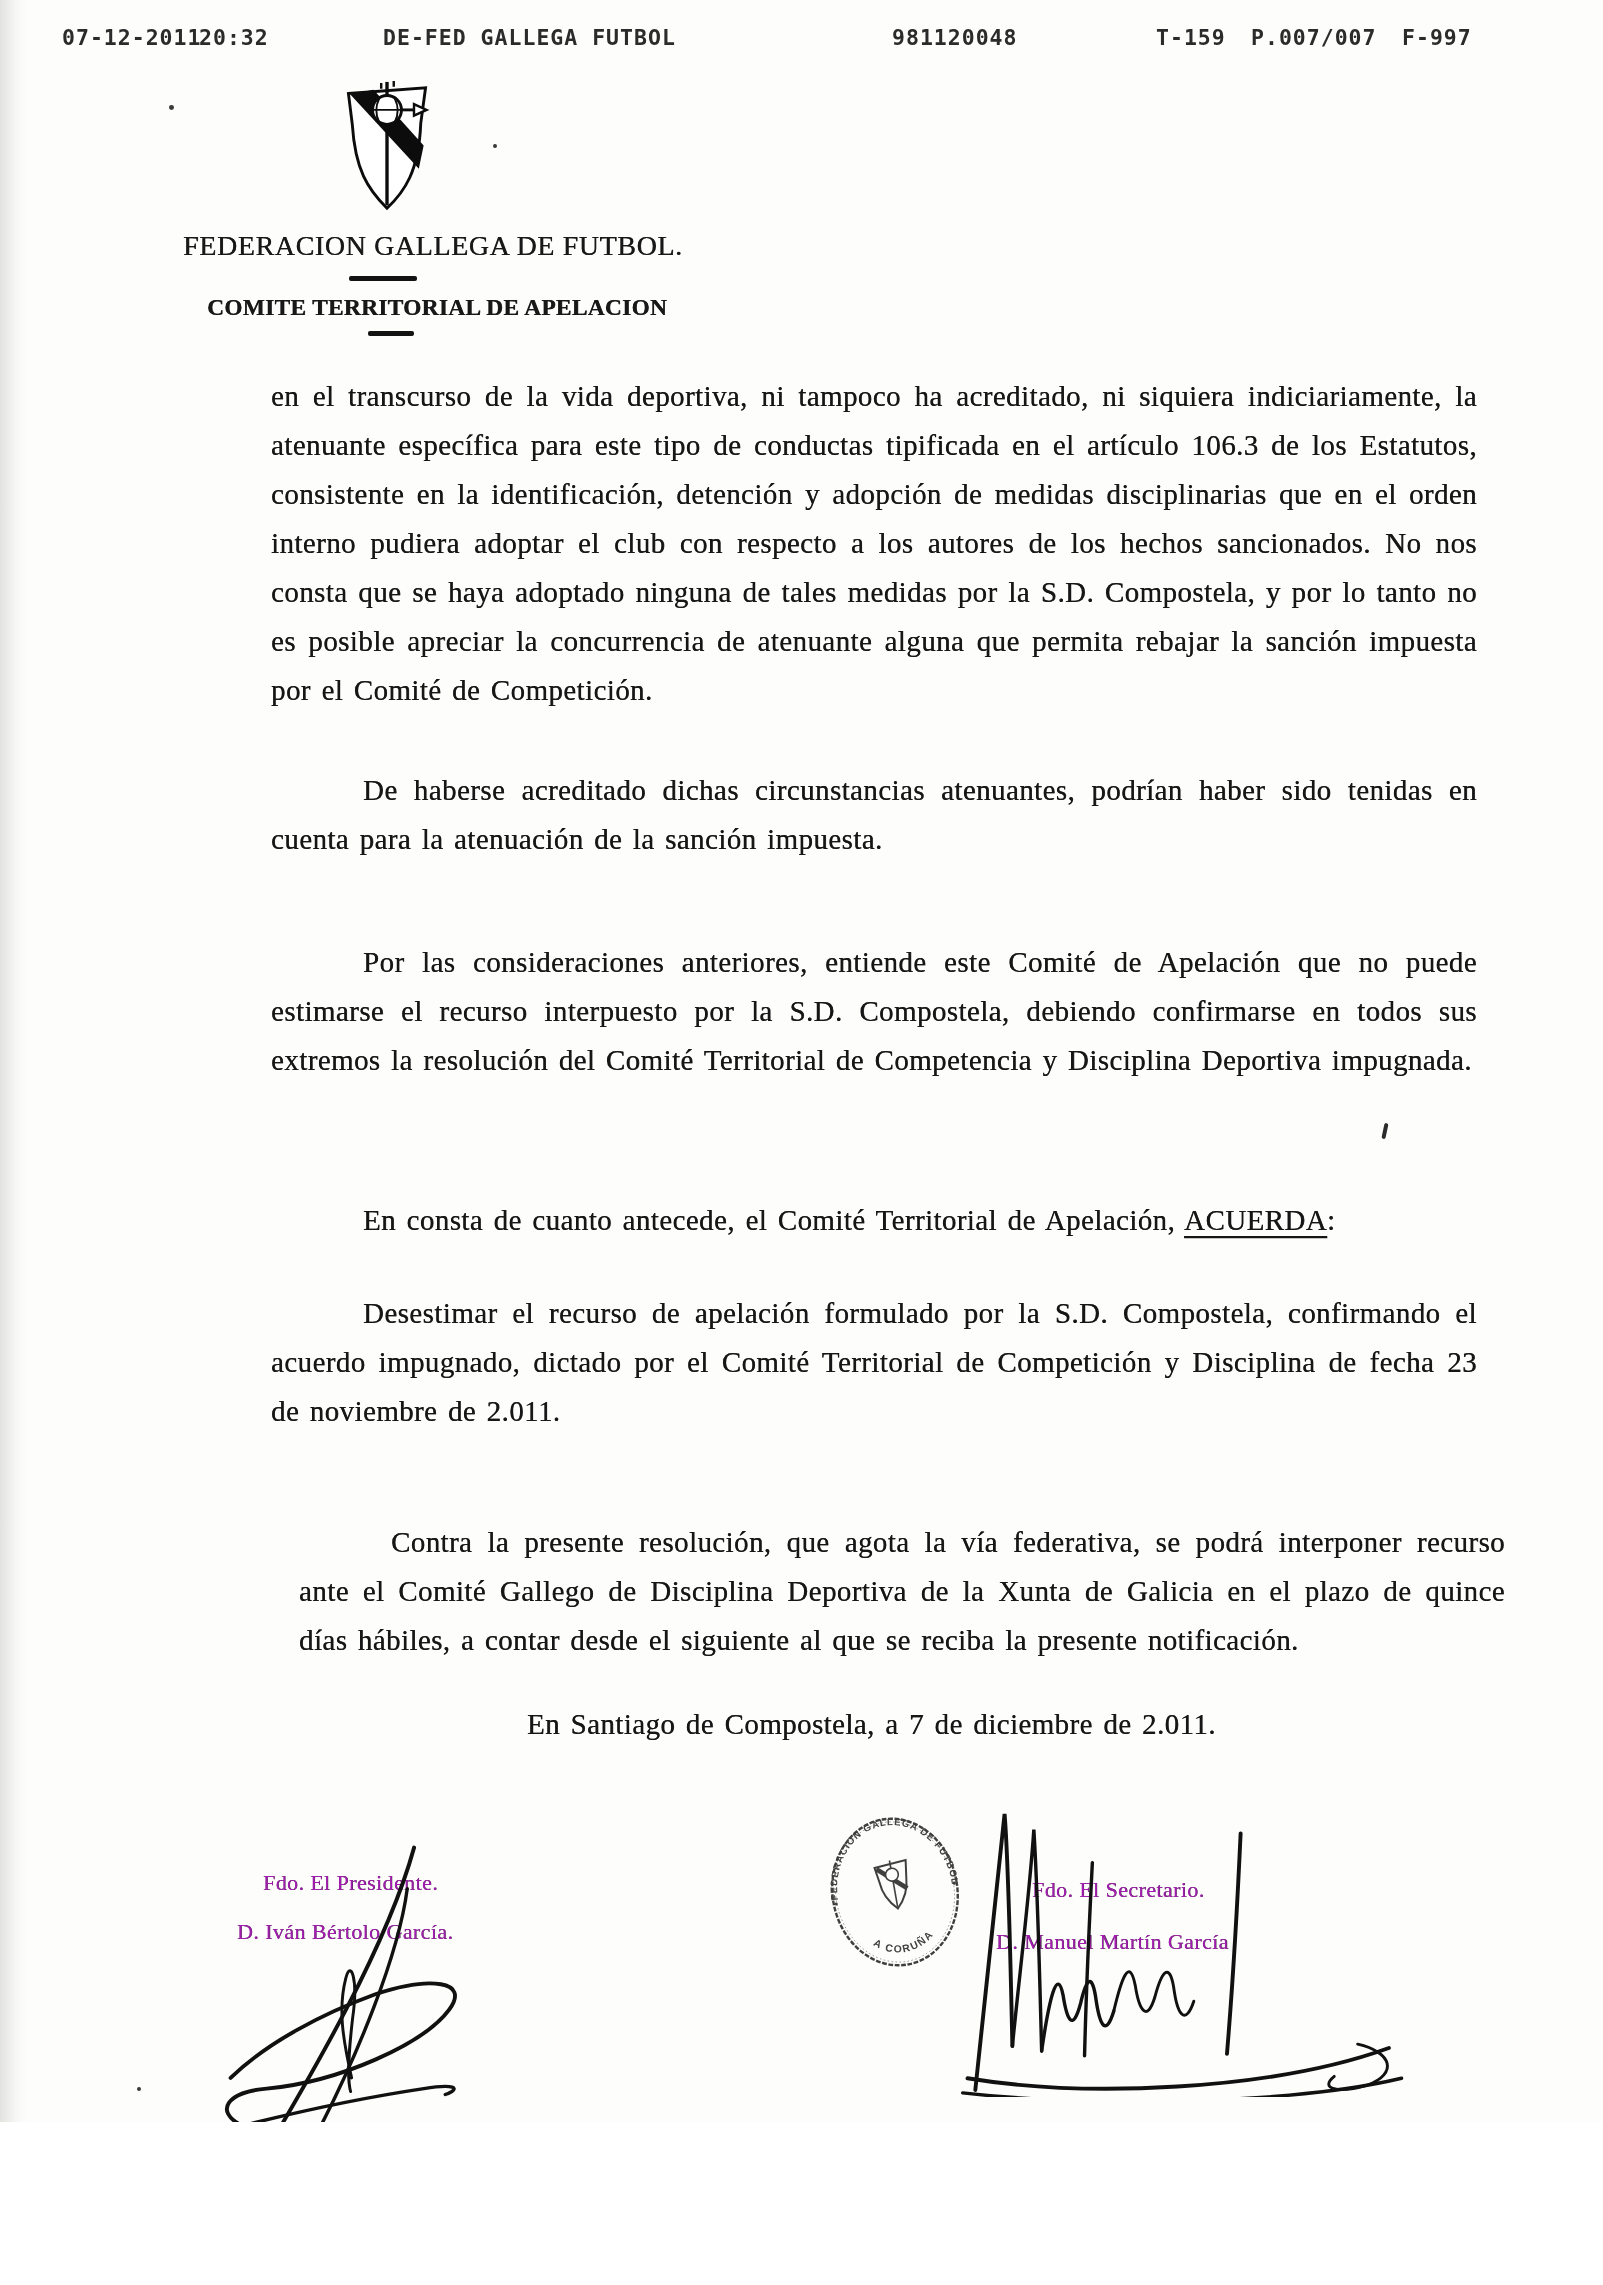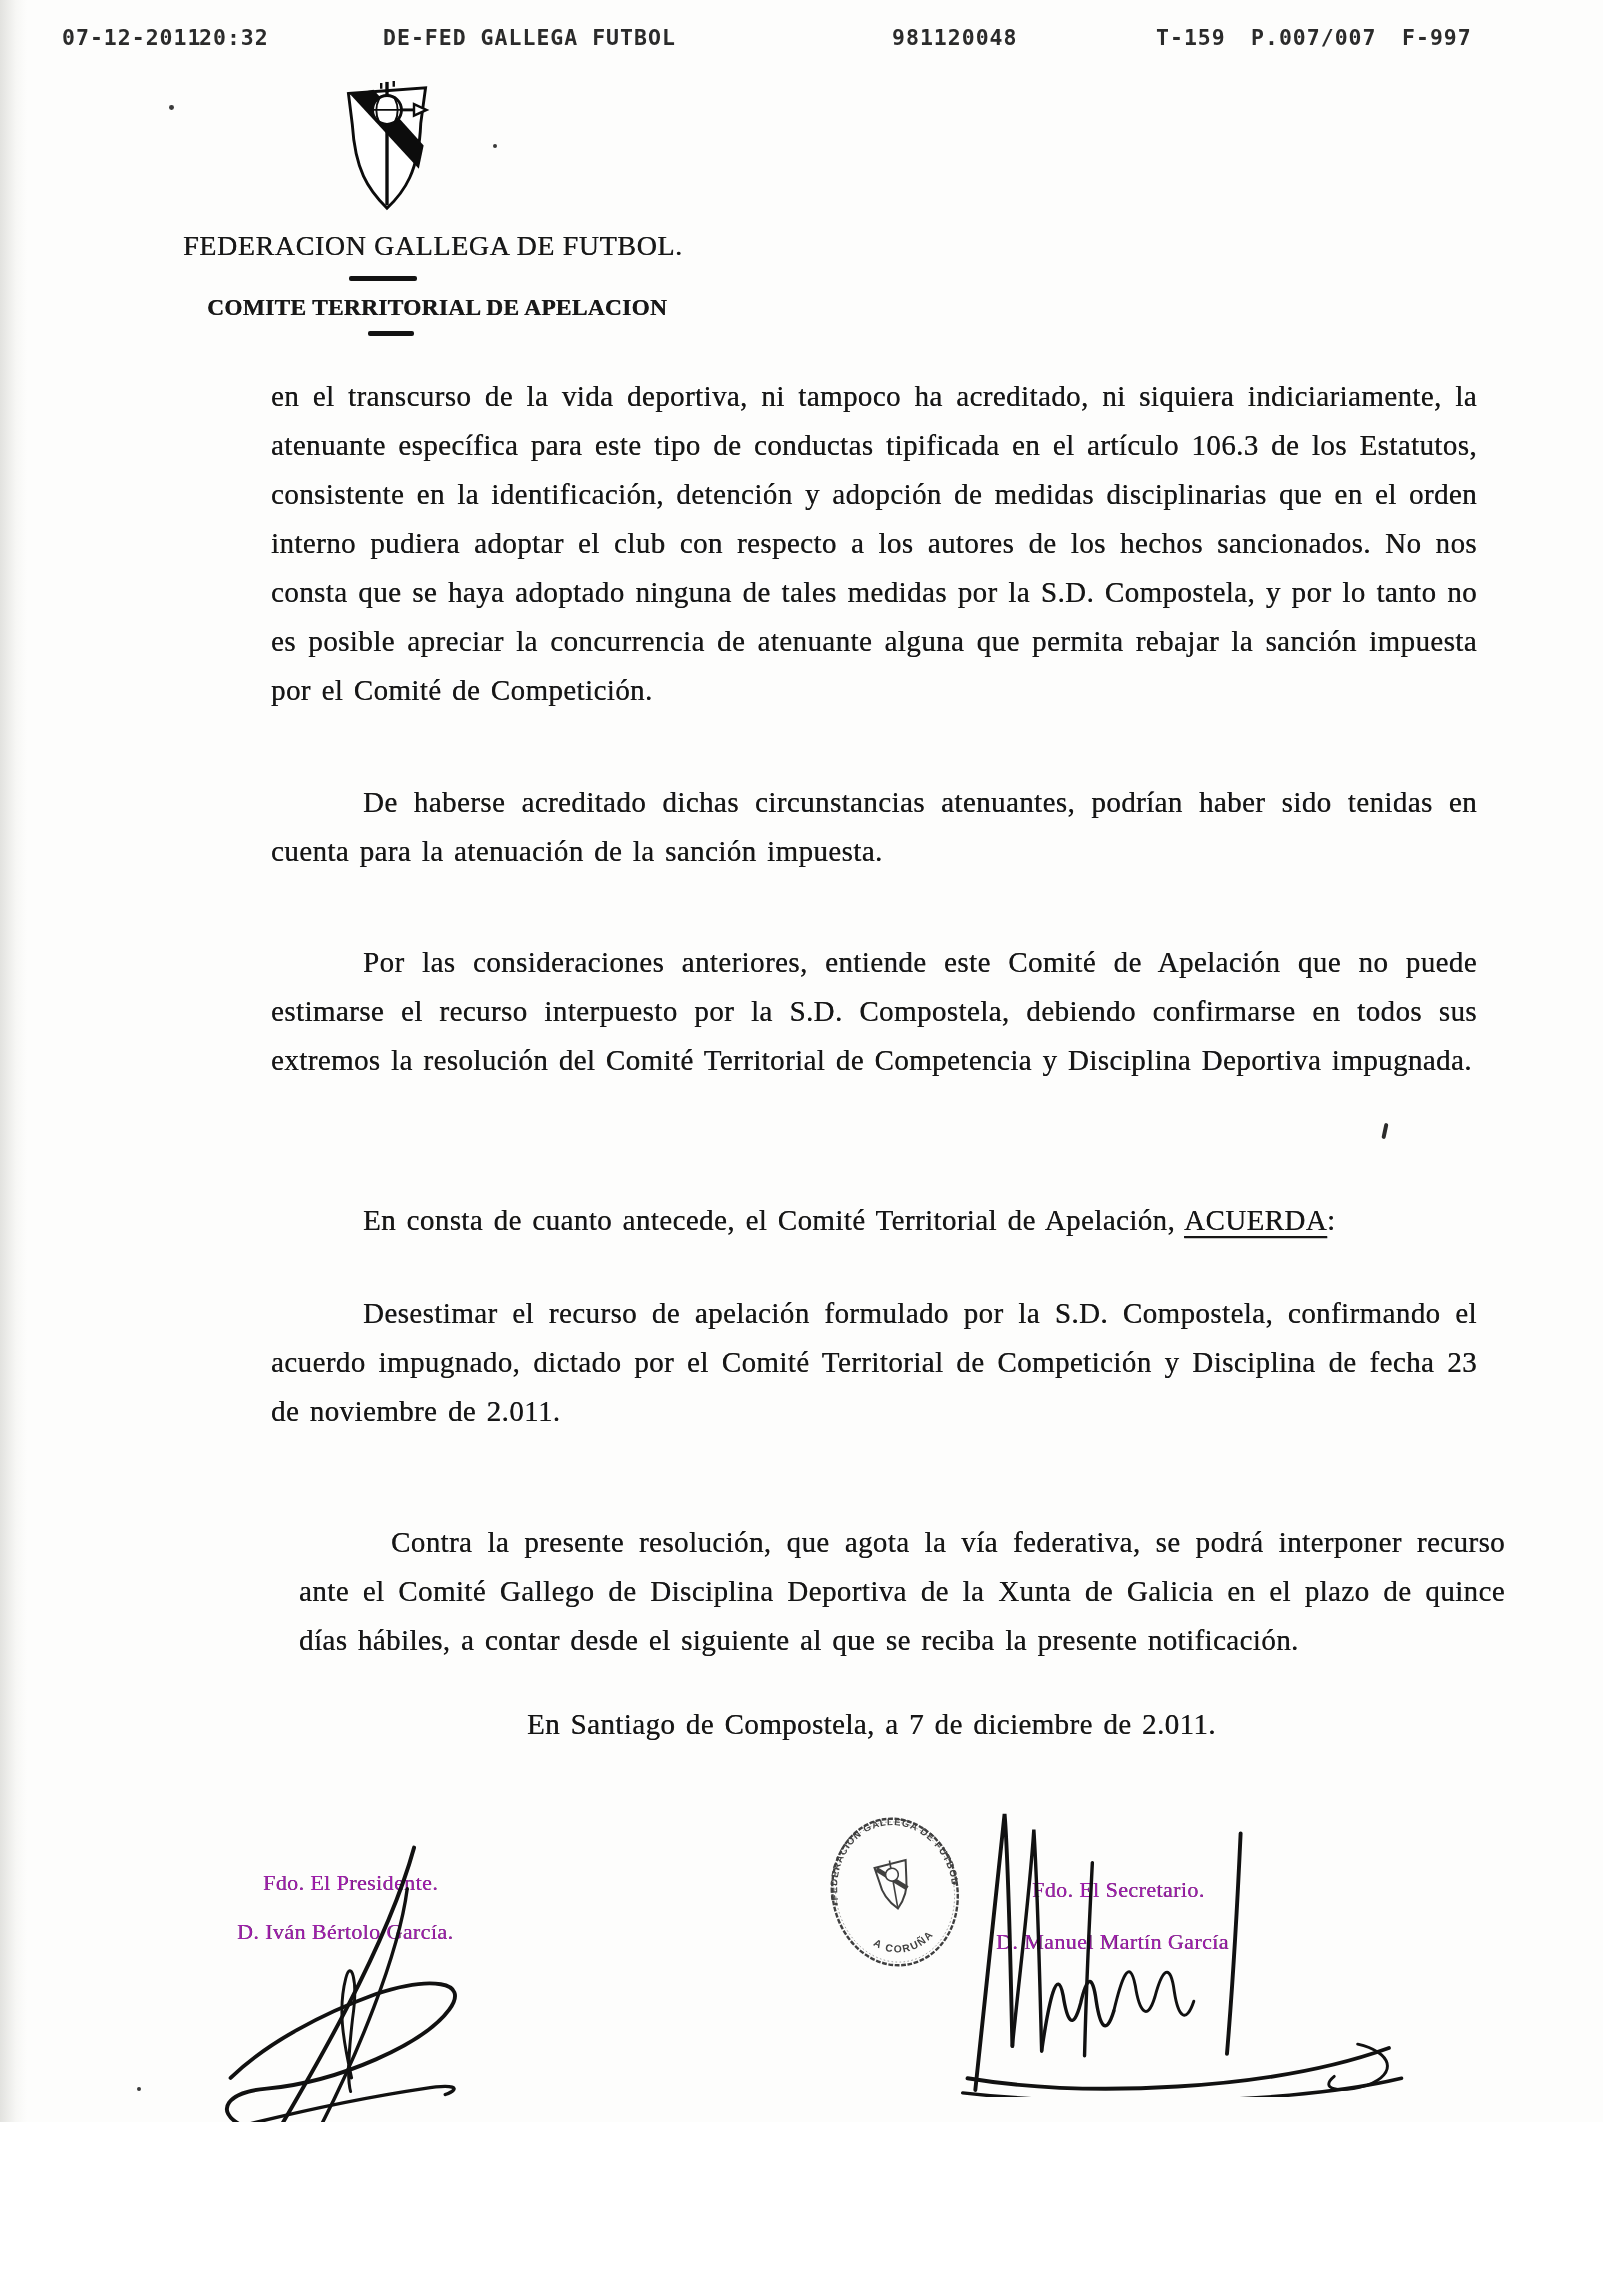--- a/index.html
+++ b/index.html
@@ -39,21 +39,21 @@
   }
   .rule-2{position:absolute;left:368px;top:331px;width:46px;height:4.9px;background:#131313;border-radius:2px;}
   
   .doc-body{position:absolute;left:271px;top:343px;width:1206px;height:1463px;}
   .para{
     position:absolute;left:0;width:1206px;
     font-size:29px;line-height:49px;letter-spacing:0.4px;word-spacing:2.9px;
     text-align:justify;color:#161616;text-shadow:0.3px 0.3px 0 #3a3a3a;
   }
   .indent{text-indent:92px;}
-  .p1{top:0;} .p2{top:406px;} .p3{top:566px;} .p4{top:824px;} .p5{top:917px;} .p6{top:1146px;margin-left:28px;}
+  .p1{top:0;} .p2{top:394px;} .p3{top:566px;} .p4{top:824px;} .p5{top:917px;} .p6{top:1146px;margin-left:28px;}
   .dateline{position:absolute;left:256px;top:1328px;width:951px;text-align:left;text-indent:0;}
   .acuerda{font-weight:normal;text-decoration:underline;text-underline-offset:5.9px;}
   
   .sig-label{
     position:absolute;font-size:22px;color:#a21caf;letter-spacing:0.4px;
     text-shadow:0.3px 0.3px 0 #3a3a3a;white-space:nowrap;
   }
   .pres-label{left:263px;top:1870px;}
   .pres-name{left:237px;top:1919px;}
   .sec-label{left:1032px;top:1877px;}

